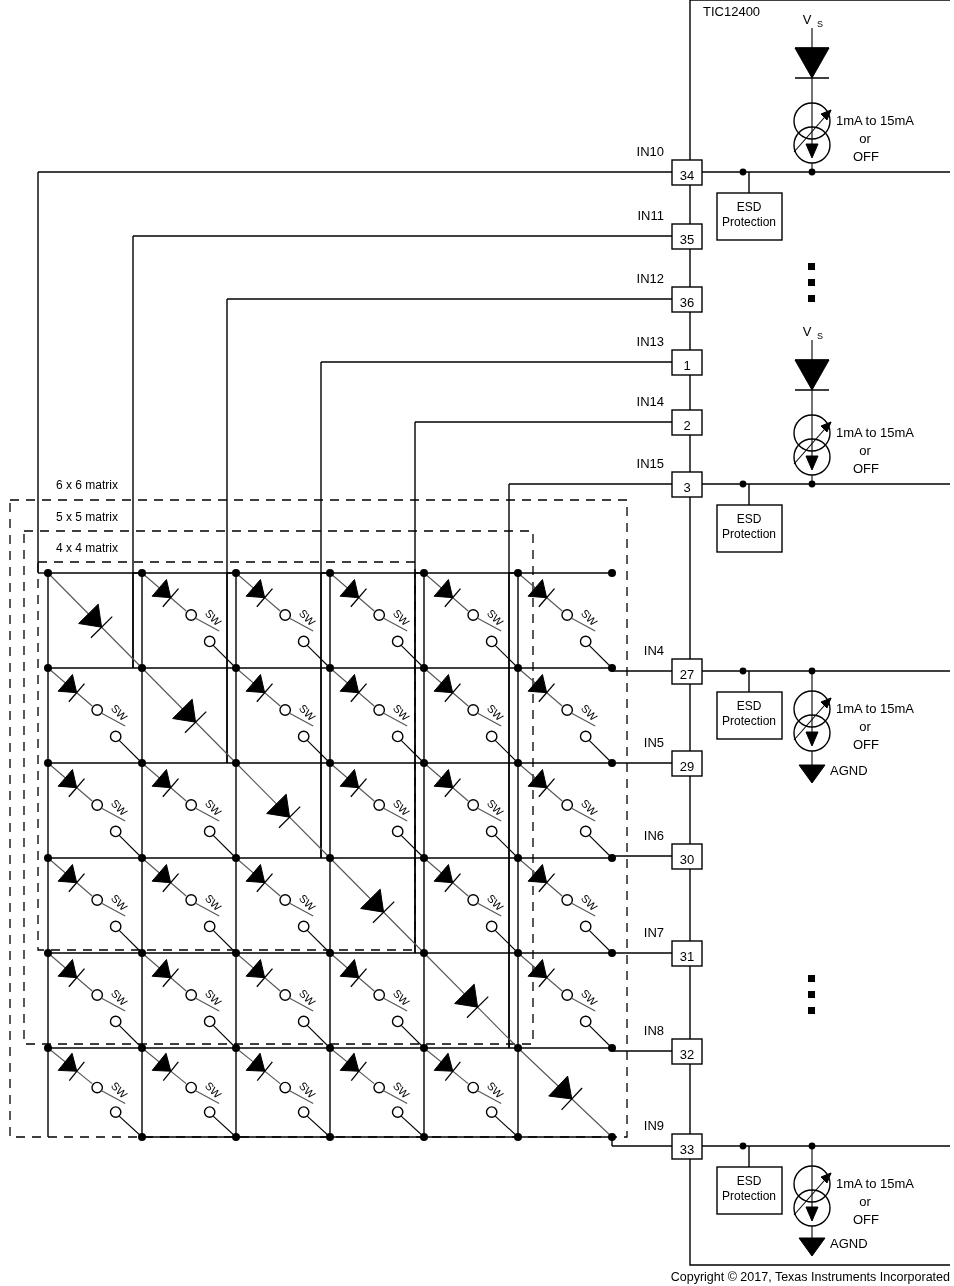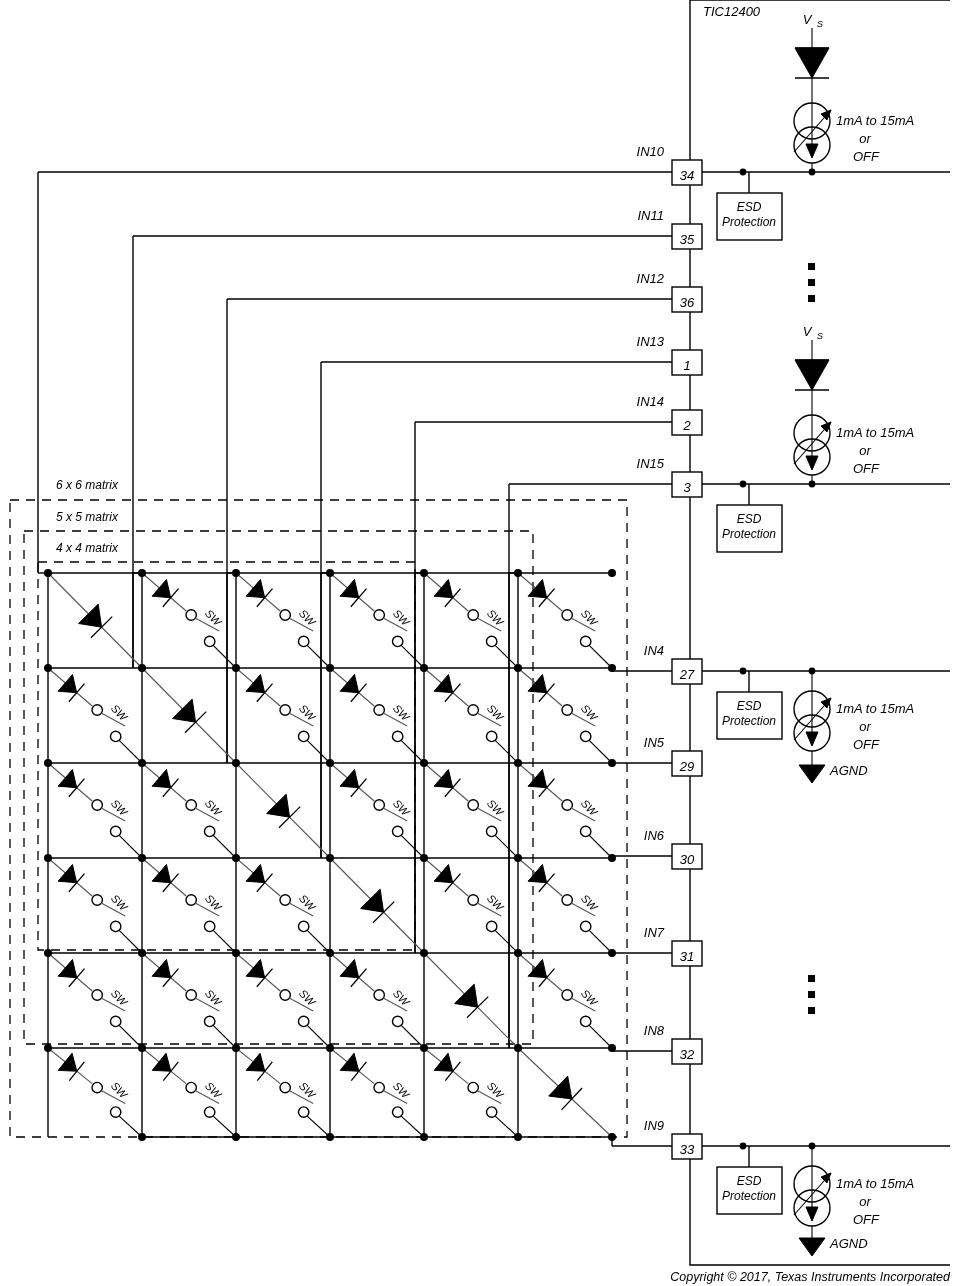--- a/index.html
+++ b/index.html
@@ -1,18 +1,18 @@
 <!DOCTYPE html>
 <html><head>
 <meta charset="utf-8">
 <style>
   html,body{margin:0;padding:0;background:#fff;}
   body{width:954px;height:1286px;position:relative;overflow:hidden;
        font-family:"Liberation Sans",sans-serif;color:#000;}
-  #root{position:absolute;left:0;top:0;width:954px;height:1286px;font-style:italic;}
+  #root{position:absolute;left:0;top:0;width:954px;height:1286px;}
   svg{display:block;}
   text{font-family:"Liberation Sans",sans-serif;fill:#000;}
   .lbl{font-size:13px;}
   .lbl-sm{font-size:12px;}
   .sub{font-size:9px;}
   .cr{font-size:12.5px;}
   .sw{font-size:11px;}
   .wire{stroke:#000;stroke-width:1.4;fill:none;}
   .wire-thin{stroke:#000;stroke-width:1.1;fill:none;}
   .branch{stroke:#555;stroke-width:1.1;fill:none;}

